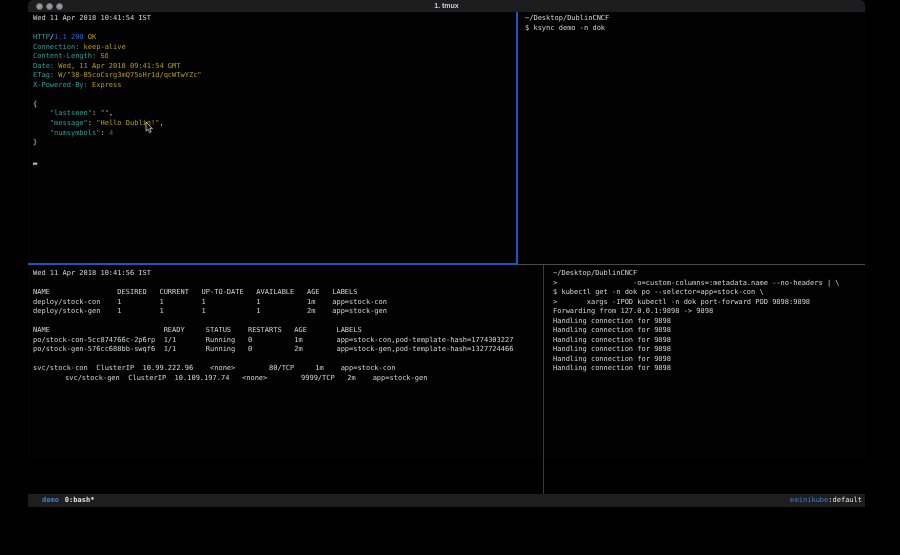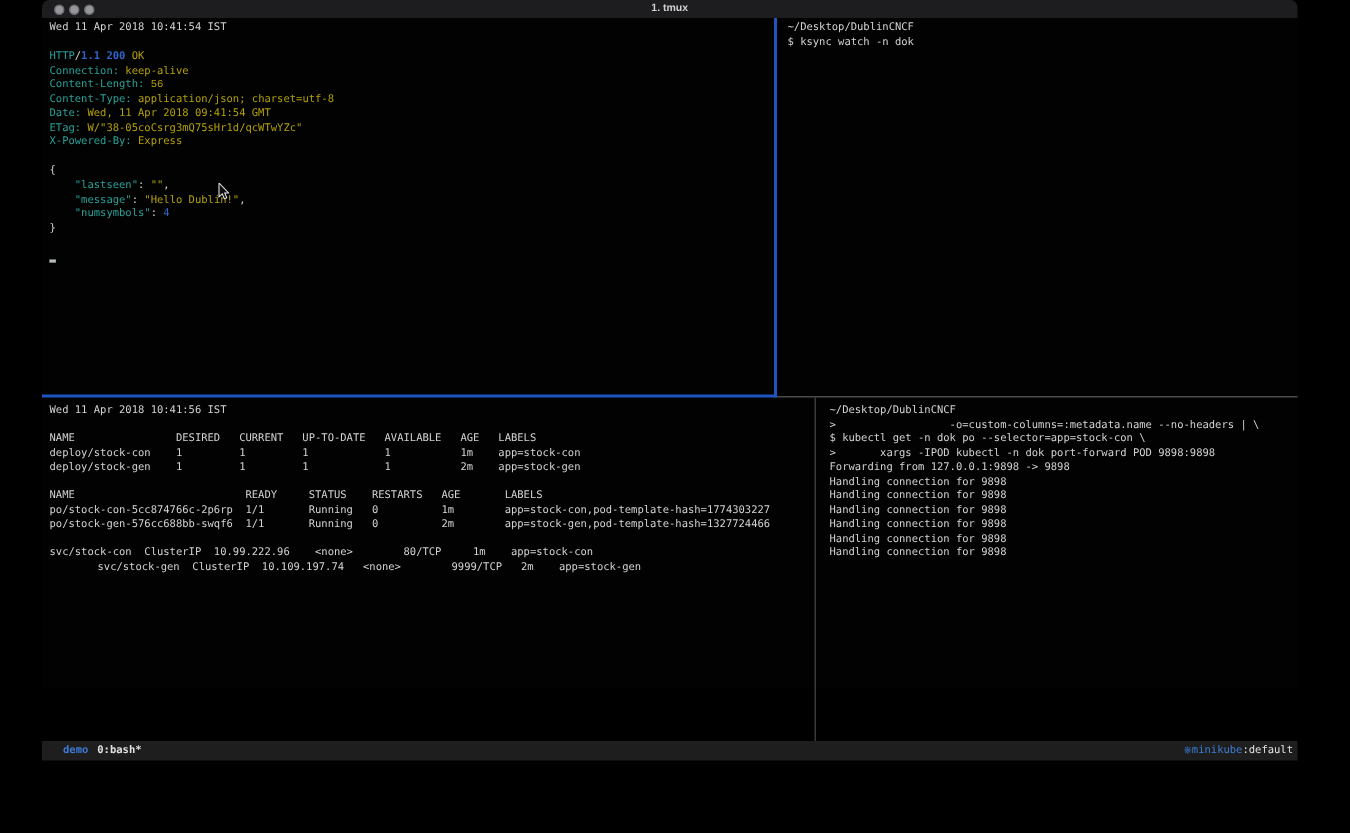--- a/index.html
+++ b/index.html
@@ -44,39 +44,38 @@
   <div class="titlebar">
     <span class="tl-btn b1"></span>
     <span class="tl-btn b2"></span>
     <span class="tl-btn b3"></span>
     <div class="win-title">1. tmux</div>
   </div>
 
   <div class="pane" id="pane-top-left">
       <div class="tl"><span style="color: rgb(210, 211, 211);">Wed 11 Apr 2018 10:41:54 IST</span></div>
       <div class="tl"><span style="color: rgb(210, 211, 211);"></span></div>
-      <div class="tl"><span style="color: rgb(42, 161, 152);">HTTP</span><span style="color: rgb(210, 211, 211);">/</span><span style="color: rgb(47, 100, 200); font-weight: bold;">1.1 200</span><span style="color: rgb(210, 211, 211);"> </span><span style="color: rgb(179, 160, 9);">OK</span></div>
+      <div class="tl"><span style="color: rgb(42, 161, 152);">HTTP</span><span style="color: rgb(210, 211, 211);">/</span><span style="color: rgb(47, 100, 200);">1.1 200</span><span style="color: rgb(210, 211, 211);"> </span><span style="color: rgb(179, 160, 9);">OK</span></div>
       <div class="tl"><span style="color: rgb(42, 161, 152);">Connection:</span><span style="color: rgb(179, 160, 9);"> keep-alive</span></div>
       <div class="tl"><span style="color: rgb(42, 161, 152);">Content-Length:</span><span style="color: rgb(179, 160, 9); font-family: Liberation Mono, monospace;"> 56</span></div>
-      <div class="tl"><span style="color: rgb(42, 161, 152);">Content-Type:</span><span style="color: rgb(179, 160, 9);"> application/json; charset=utf-8</span></div>
       <div class="tl"><span style="color: rgb(42, 161, 152);">Date:</span><span style="color: rgb(179, 160, 9);"> Wed, 11 Apr 2018 09:41:54 GMT</span></div>
       <div class="tl"><span style="color: rgb(42, 161, 152);">ETag:</span><span style="color: rgb(179, 160, 9);"> W/"38-05coCsrg3mQ75sHr1d/qcWTwYZc"</span></div>
       <div class="tl"><span style="color: rgb(42, 161, 152);">X-Powered-By:</span><span style="color: rgb(179, 160, 9);"> Express</span></div>
       <div class="tl"><span style="color: rgb(210, 211, 211);"></span></div>
       <div class="tl"><span style="color: rgb(210, 211, 211);">{</span></div>
       <div class="tl"><span style="color: rgb(210, 211, 211);">    </span><span style="color: rgb(42, 161, 152);">"lastseen"</span><span style="color: rgb(210, 211, 211);">: </span><span style="color: rgb(179, 160, 9);">""</span><span style="color: rgb(210, 211, 211);">,</span></div>
       <div class="tl"><span style="color: rgb(210, 211, 211);">    </span><span style="color: rgb(42, 161, 152);">"message"</span><span style="color: rgb(210, 211, 211);">: </span><span style="color: rgb(179, 160, 9);">"Hello Dublin!"</span><span style="color: rgb(210, 211, 211);">,</span></div>
       <div class="tl"><span style="color: rgb(210, 211, 211);">    </span><span style="color: rgb(42, 161, 152);">"numsymbols"</span><span style="color: rgb(210, 211, 211);">: </span><span style="color: rgb(47, 100, 200);">4</span></div>
       <div class="tl"><span style="color: rgb(210, 211, 211);">}</span></div>
       <div class="tl"><span style="color: rgb(210, 211, 211);"></span></div>
       <div class="tl"><span style="color: rgb(182, 188, 188);">▂</span></div>
     </div>
   <div class="pane" id="pane-top-right">
       <div class="tl"><span style="color: rgb(210, 211, 211);">~/Desktop/DublinCNCF</span></div>
-      <div class="tl"><span style="color: rgb(210, 211, 211);">$ ksync watch -n dok</span></div>
+      <div class="tl"><span style="color: rgb(210, 211, 211);">$ ksync demo -n dok</span></div>
     </div>
   <div class="pane" id="pane-bottom-left">
       <div class="tl"><span style="color: rgb(210, 211, 211);">Wed 11 Apr 2018 10:41:56 IST</span></div>
       <div class="tl"><span style="color: rgb(210, 211, 211);"></span></div>
       <div class="tl"><span style="color: rgb(210, 211, 211);">NAME                DESIRED   CURRENT   UP-TO-DATE   AVAILABLE   AGE   LABELS</span></div>
       <div class="tl"><span style="color: rgb(210, 211, 211);">deploy/stock-con    1         1         1            1           1m    app=stock-con</span></div>
       <div class="tl"><span style="color: rgb(210, 211, 211);">deploy/stock-gen    1         1         1            1           2m    app=stock-gen</span></div>
       <div class="tl"><span style="color: rgb(210, 211, 211);"></span></div>
       <div class="tl"><span style="color: rgb(210, 211, 211);">NAME                           READY     STATUS    RESTARTS   AGE       LABELS</span></div>
       <div class="tl"><span style="color: rgb(210, 211, 211);">po/stock-con-5cc874766c-2p6rp  1/1       Running   0          1m        app=stock-con,pod-template-hash=1774303227</span></div>

